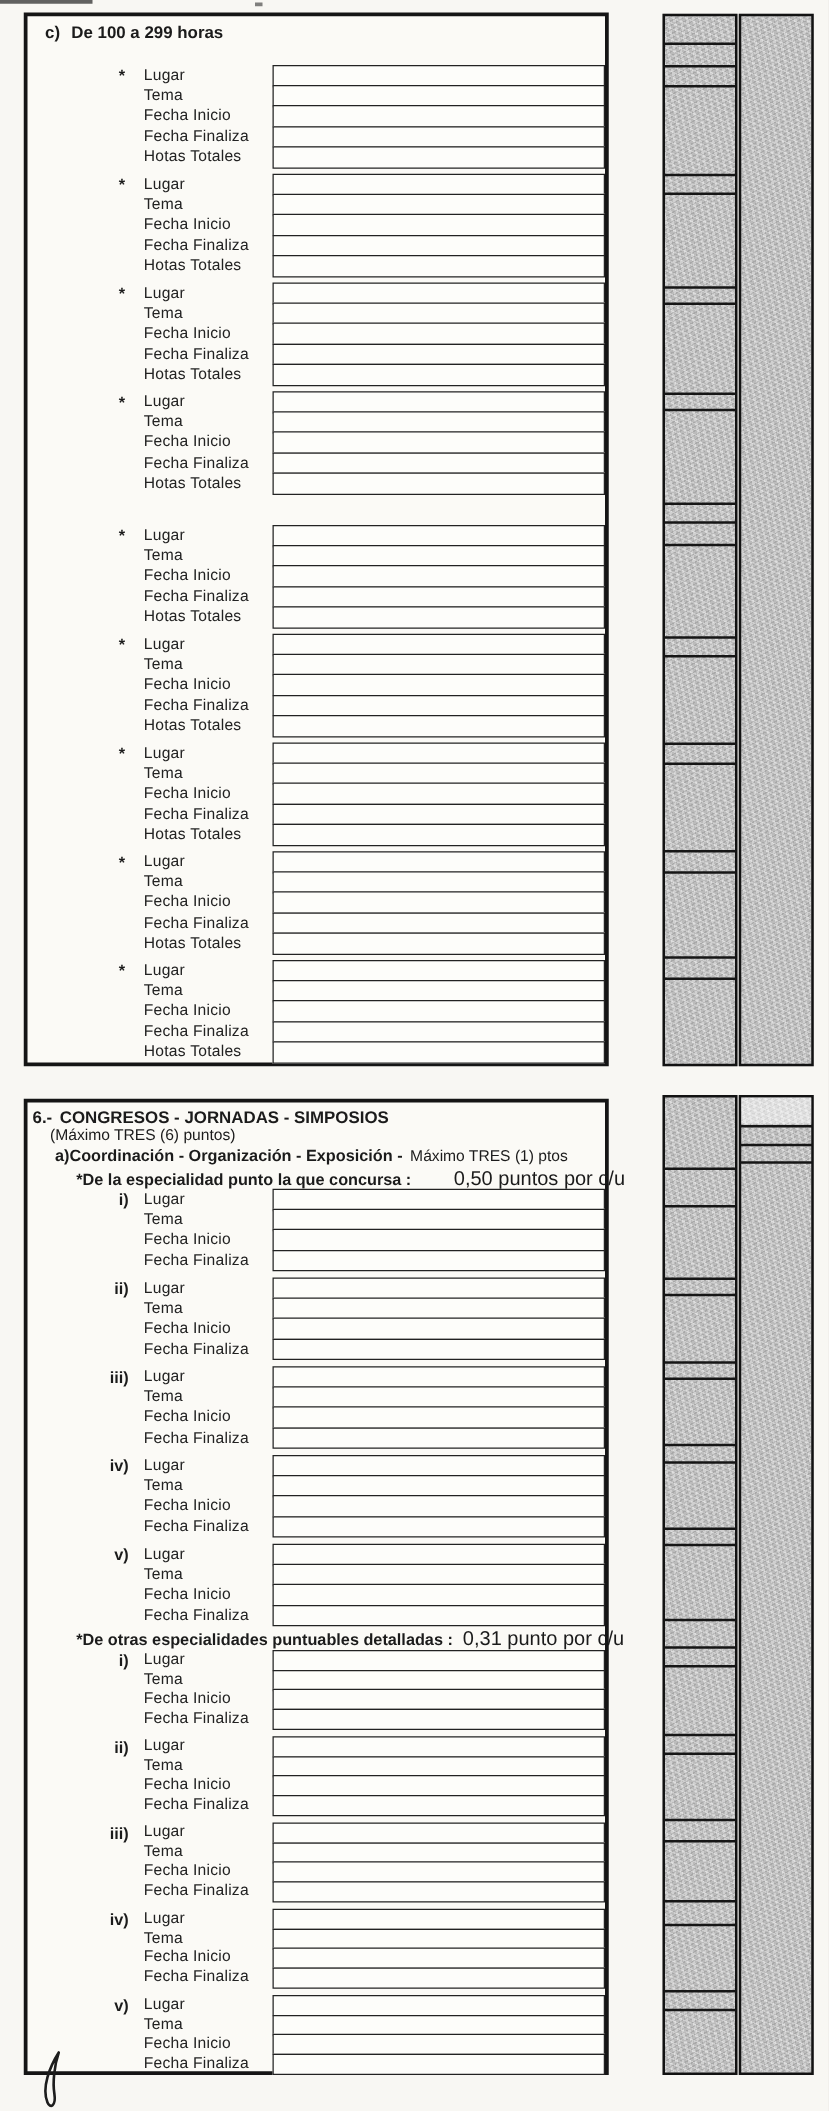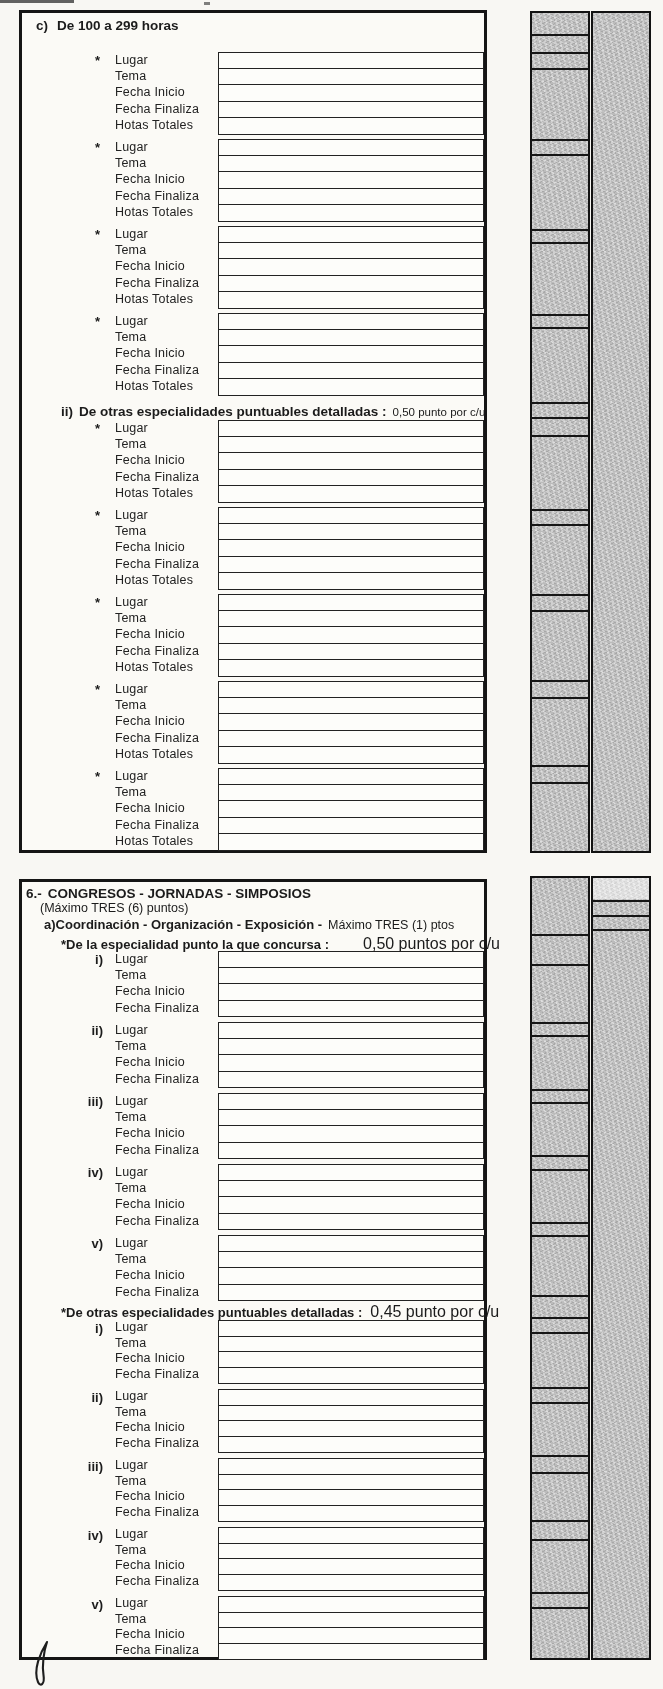--- a/index.html
+++ b/index.html
@@ -36,23 +36,20 @@
 
 <div class="page">
 
   <div class="noise" style="left:0;top:0;width:74px;height:2.5px;opacity:.75;"></div>
   <div class="noise" style="left:204px;top:2px;width:6px;height:3px;opacity:.6;"></div>
 
   <div class="formbox" id="box1" style="left:19px;top:10px;width:468px;height:843px;">
     <div class="hline fs135" style="top:5px;left:14px;">
       <span class="idx">c)</span><span class="b" style="margin-left:9px;">De 100 a 299 horas</span>
     </div>
-    <div class="hline fs135" style="top:391px;left:39px;">
-      <span class="idx">ii)</span><span class="b ml6">De otras especialidades puntuables detalladas :</span><span class="fs115 ml6">0,50 punto por c/u</span>
-    </div>
     <div id="box1-groups">
         <div class="entry-group" style="top: 39px; height: 83px;">
           <span class="bullet" style="left: 73px;">*</span>
           <div class="flabel" style="left: 93px; top: 0px; line-height: 16.2px;">Lugar</div>
           <div class="icell" style="left: 196px; width: 266px; top: 0px; height: 17.9px;"></div>
           <div class="flabel" style="left: 93px; top: 16.2px; line-height: 16.2px;">Tema</div>
           <div class="icell" style="left: 196px; width: 266px; top: 16.2px; height: 17.9px;"></div>
           <div class="flabel" style="left: 93px; top: 32.4px; line-height: 16.2px;">Fecha Inicio</div>
           <div class="icell" style="left: 196px; width: 266px; top: 32.4px; height: 17.9px;"></div>
           <div class="flabel" style="left: 93px; top: 48.6px; line-height: 16.2px;">Fecha Finaliza</div>
@@ -196,21 +193,21 @@
       <span class="idx">6.-</span><span class="b ml6">CONGRESOS - JORNADAS - SIMPOSIOS</span>
     </div>
     <div class="hline fs125" style="top:19px;left:18px;">(Máximo TRES (6) puntos)</div>
     <div class="hline fs13" style="top:35px;left:22px;">
       <span class="idx">a)</span><span class="b ml10">Coordinación - Organización - Exposición -</span><span class="fs125 ml6">Máximo TRES (1) ptos</span>
     </div>
     <div class="hline fs13" style="top:54px;left:39px;">
       <span class="idx">*</span><span class="b ml10">De la especialidad punto la que concursa :</span><span class="fs11 ml34">0,50 puntos por c/u</span>
     </div>
     <div class="hline fs13" style="top:422px;left:39px;">
-      <span class="idx">*</span><span class="b ml10">De otras especialidades puntuables detalladas :</span><span class="fs11 ml8">0,45 punto por c/u</span>
+      <span class="idx">*</span><span class="b ml10">De otras especialidades puntuables detalladas :</span><span class="fs11 ml8">0,31 punto por c/u</span>
     </div>
     <div id="box2-groups">
         <div class="entry-group" style="top: 69px; height: 66.8px;">
           <span class="bullet roman" style="left: 55px;">i)</span>
           <div class="flabel" style="left: 93px; top: 0px; line-height: 16.2px;">Lugar</div>
           <div class="icell" style="left: 196px; width: 266px; top: 0px; height: 17.9px;"></div>
           <div class="flabel" style="left: 93px; top: 16.2px; line-height: 16.2px;">Tema</div>
           <div class="icell" style="left: 196px; width: 266px; top: 16.2px; height: 17.9px;"></div>
           <div class="flabel" style="left: 93px; top: 32.4px; line-height: 16.2px;">Fecha Inicio</div>
           <div class="icell" style="left: 196px; width: 266px; top: 32.4px; height: 17.9px;"></div>

